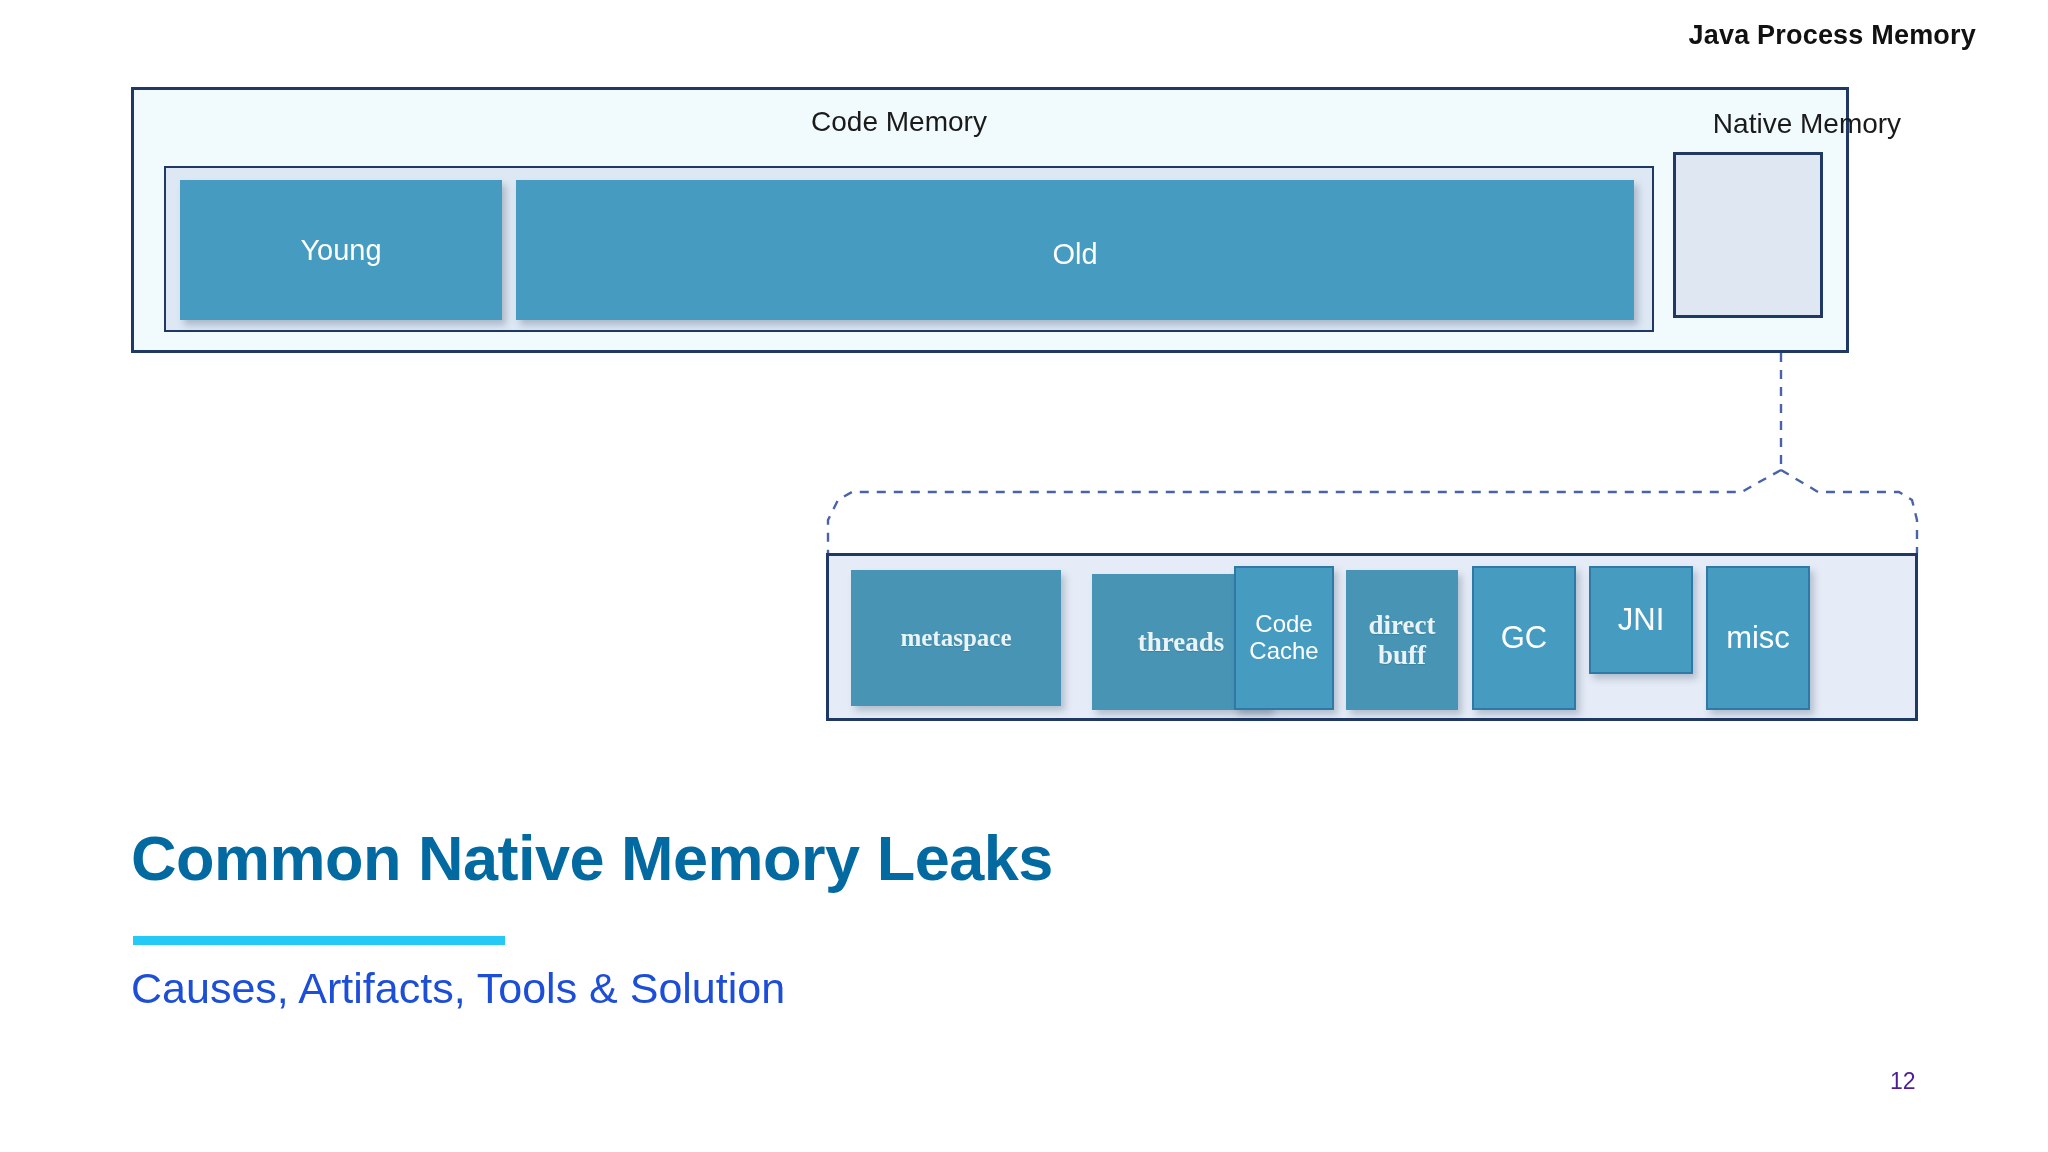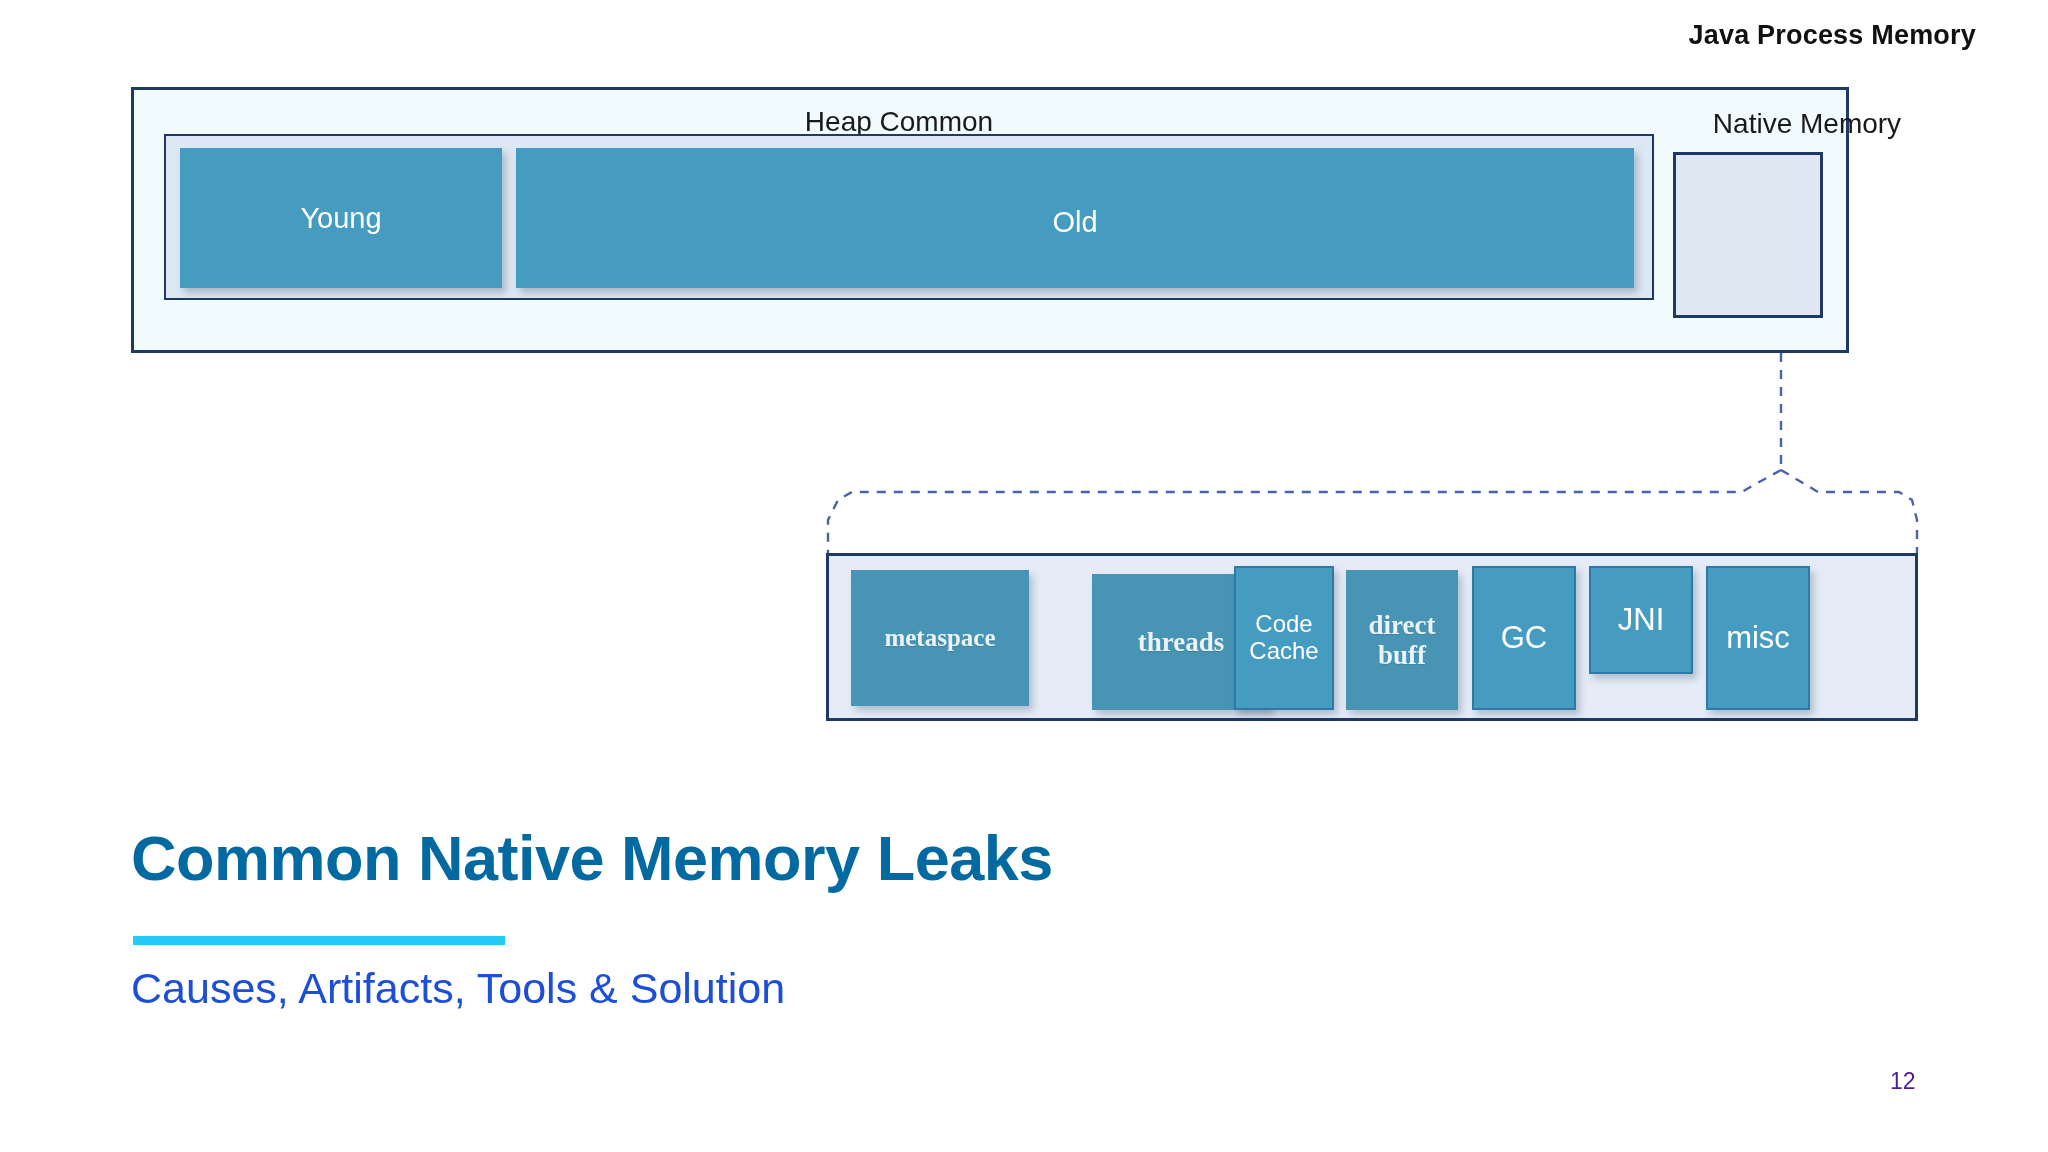--- a/index.html
+++ b/index.html
@@ -47,21 +47,21 @@
     text-align: center;
     white-space: nowrap;
   }
   .label-heap  { left: 0px;    top: 16px; width: 1530px; }
   .label-native{ left: 1528px; top: 18px; width: 290px;  }
 
   
   .heap-panel {
     position: absolute;
     left: 30px;
-    top: 44px;
+    top: 76px;
     width: 1490px;
     height: 166px;
     background: #dee8f4;
     border: 2px solid #1f3864;
     box-sizing: border-box;
     padding-left: 16px;
   }
 
   
   .native-panel {
@@ -142,21 +142,21 @@
     background: #4794b4;
     color: #eaf4f8;
     text-shadow: 0 1px 1px rgba(0,0,0,0.12);
   }
   
   .nb-sans {
     font-family: "Liberation Sans", sans-serif;
     border: 2px solid #2e79a8;
   }
 
-  .nb-metaspace  { left: 22px;  top: 14px;  width: 178px; height: 136px; font-size: 25px; }
+  .nb-metaspace  { left: 22px;  top: 14px;  width: 210px; height: 136px; font-size: 25px; }
   .nb-threads    { left: 215px; top: 18px;  width: 178px; height: 136px; font-size: 27px; margin-left: 48px; }
   .nb-codecache  { left: 405px; top: 10px;  width: 100px; height: 144px; font-size: 24px; }
   .nb-directbuff { left: 517px; top: 14px;  width: 112px; height: 140px; font-size: 27px; }
   .nb-gc         { left: 643px; top: 10px;  width: 104px; height: 144px; font-size: 31px; }
   .nb-jni        { left: 760px; top: 10px;  width: 104px; height: 108px; font-size: 31px; }
   .nb-misc       { left: 877px; top: 10px;  width: 104px; height: 144px; font-size: 31px; }
 
   
   .headline {
     position: absolute;
@@ -194,21 +194,21 @@
     color: #4c1d95;
   }
 </style>
 </head>
 <body>
 
 <div class="deck-title">Java Process Memory</div>
 
 <div class="jpm-frame">
 
-  <div class="region-label label-heap">Heap Common</div>
+  <div class="region-label label-heap">Code Memory</div>
 
   <div class="region-label label-native">Native Memory</div>
 
   <div class="heap-panel">
     <div class="blk blk-young">
       <span>Young</span>
     </div>
     <div class="blk blk-old">
       <span>Old</span>
     </div>

